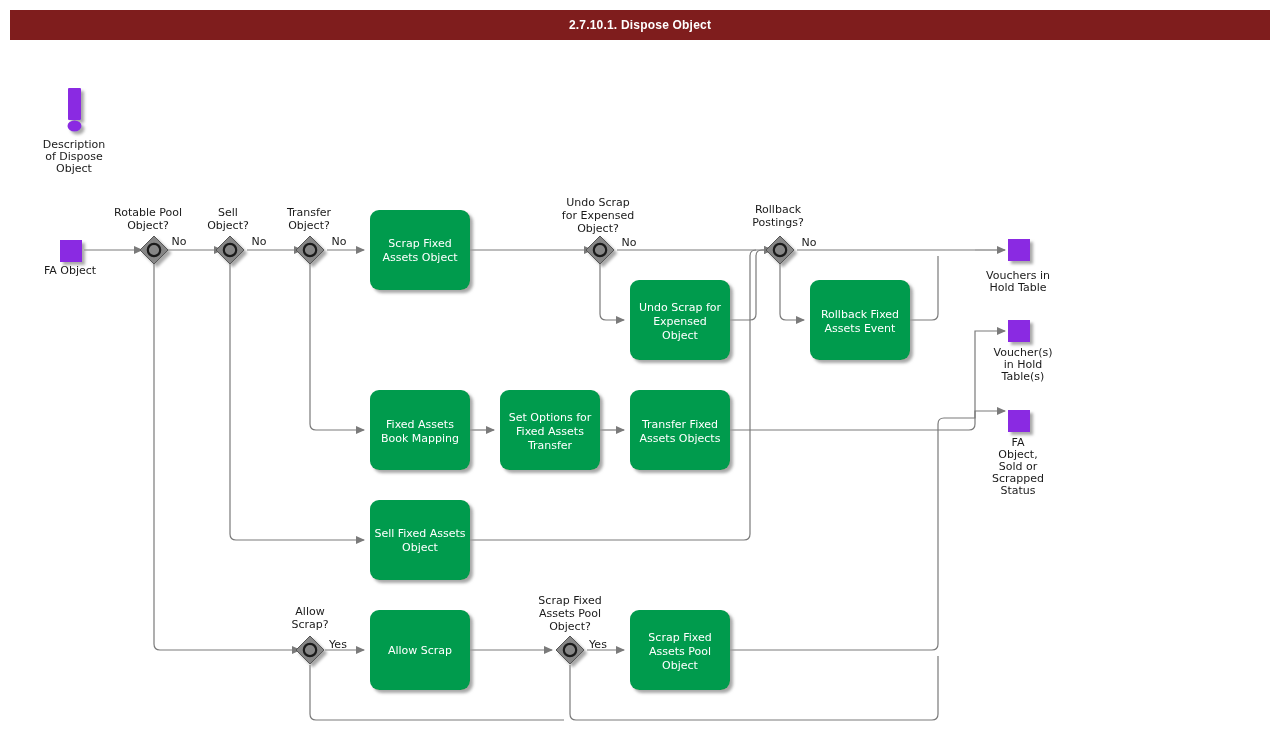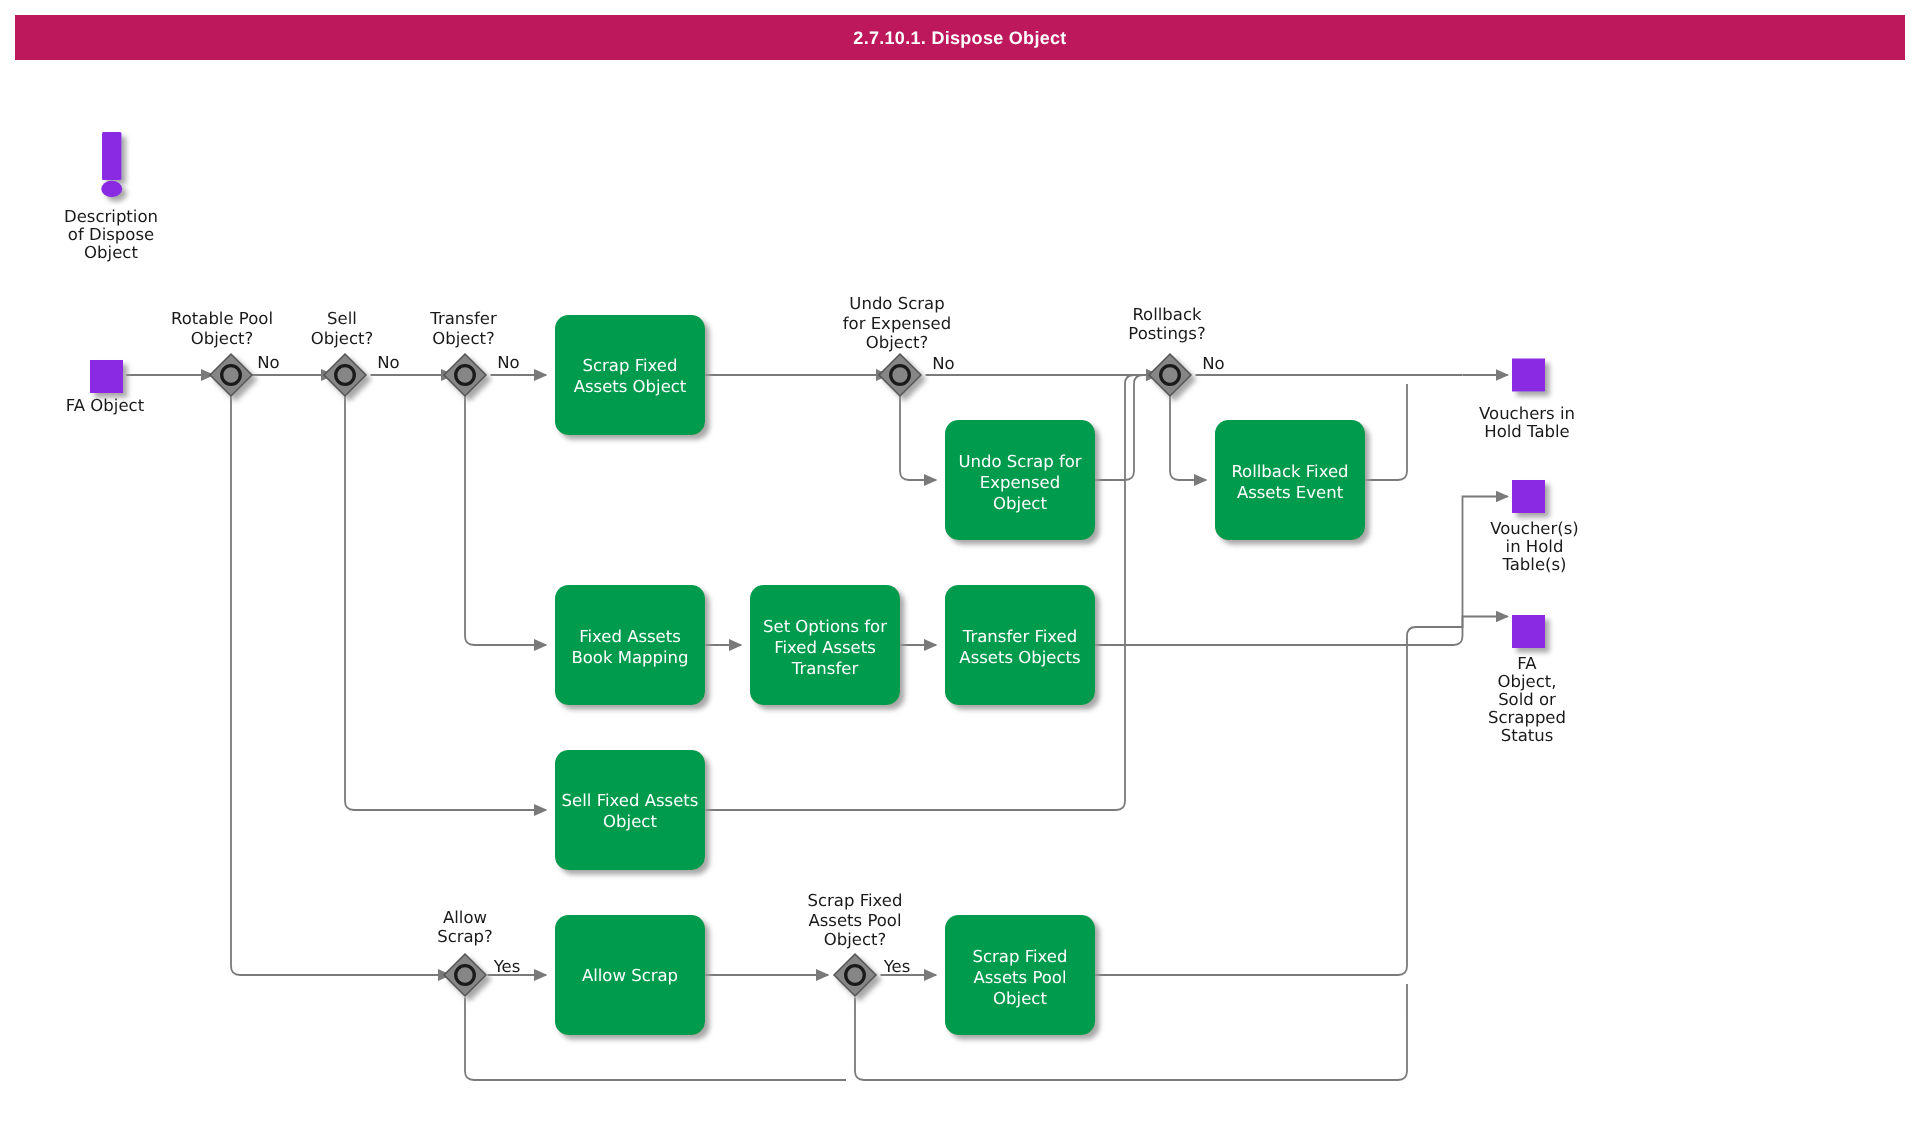--- a/index.html
+++ b/index.html
@@ -14,21 +14,21 @@
     height: 749px;
     background: #ffffff;
     overflow: hidden;
   }
   #title-bar {
     position: absolute;
     left: 10px;
     top: 10px;
     width: 1260px;
     height: 30px;
-    background: #be185d;
+    background: #7f1d1d;
     color: #ffffff;
     font-size: 12px;
     font-weight: bold;
     display: flex;
     align-items: center;
     justify-content: center;
     letter-spacing: 0.2px;
     font-family: "Liberation Sans", sans-serif;
   }
   #canvas {

